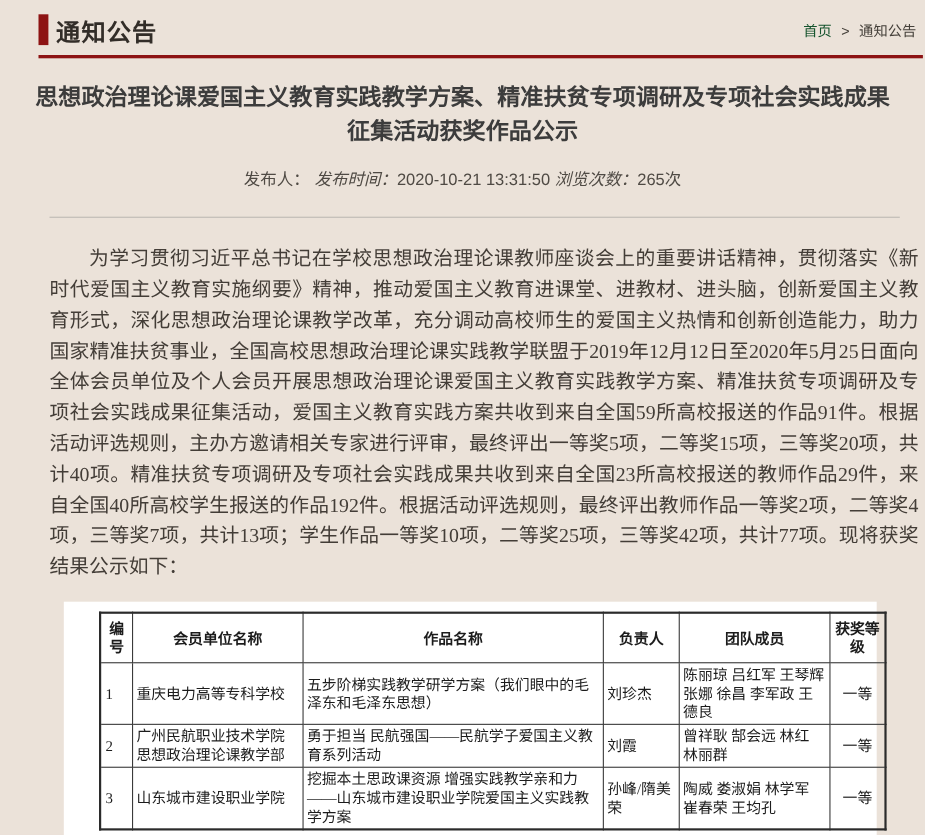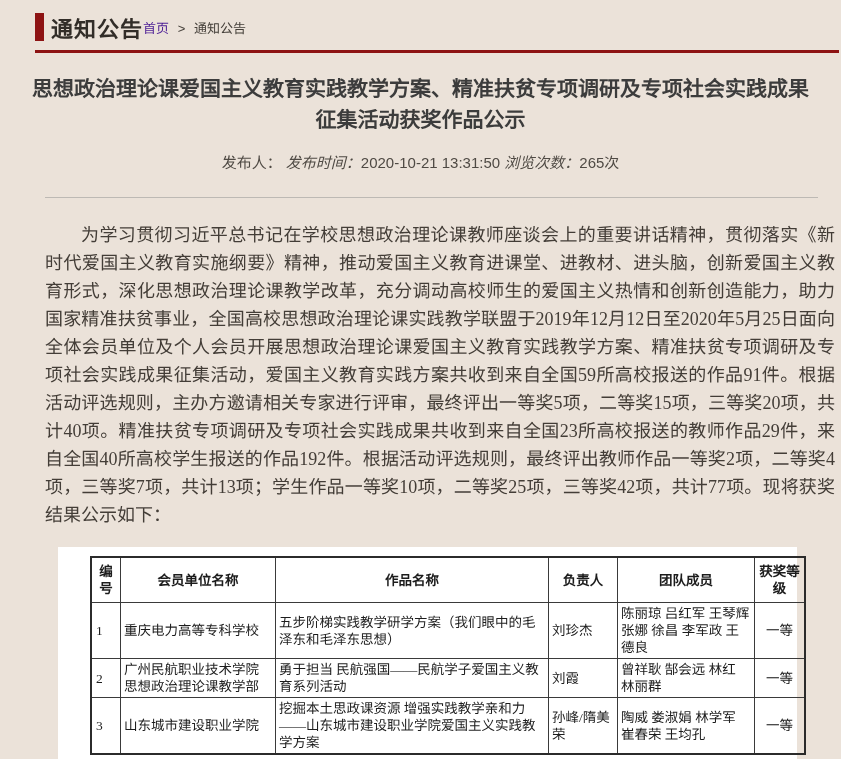--- a/index.html
+++ b/index.html
@@ -3,26 +3,26 @@
 <meta charset="utf-8">
 <style>
   html,body{margin:0;padding:0;}
   body{
     width:841px;height:759px;overflow:hidden;
     background:#ebe2d9;
     font-family:"Liberation Sans","DejaVu Sans",sans-serif;
   }
   
   .sec-header{padding:11px 0 0 35px;}
-  .sec-header-row{display:flex;justify-content:flex-start;align-items:center;}
+  .sec-header-row{display:flex;justify-content:space-between;align-items:center;}
   .sec-title-wrap{display:flex;align-items:center;gap:7px;}
   .red-bar{width:9px;height:28px;background:#8d1313;display:inline-block;}
   .sec-title{font-size:22px;font-weight:bold;color:#322d28;margin:0;letter-spacing:1px;}
   .breadcrumb{font-size:13px;color:#45403a;padding-right:8px;white-space:nowrap;}
-  .breadcrumb a{color:#4c1d95;text-decoration:none;cursor:pointer;}
+  .breadcrumb a{color:#14532d;text-decoration:none;cursor:pointer;}
   .breadcrumb .sep{margin:0 5px;}
   .red-underline{height:3px;background:#8d1313;margin:7px 2px 0 0;}
   
   .article-title{
     width:784px;margin:20px auto 4px;text-align:center;
     font-size:21px;line-height:31px;font-weight:bold;color:#3c3c3c;
   }
   .meta{ text-align:center;margin-top:16px;font-size:15px;color:#4f4a44;}
   .meta span{display:inline-block;}
   .meta .gap{font-style:italic;}

